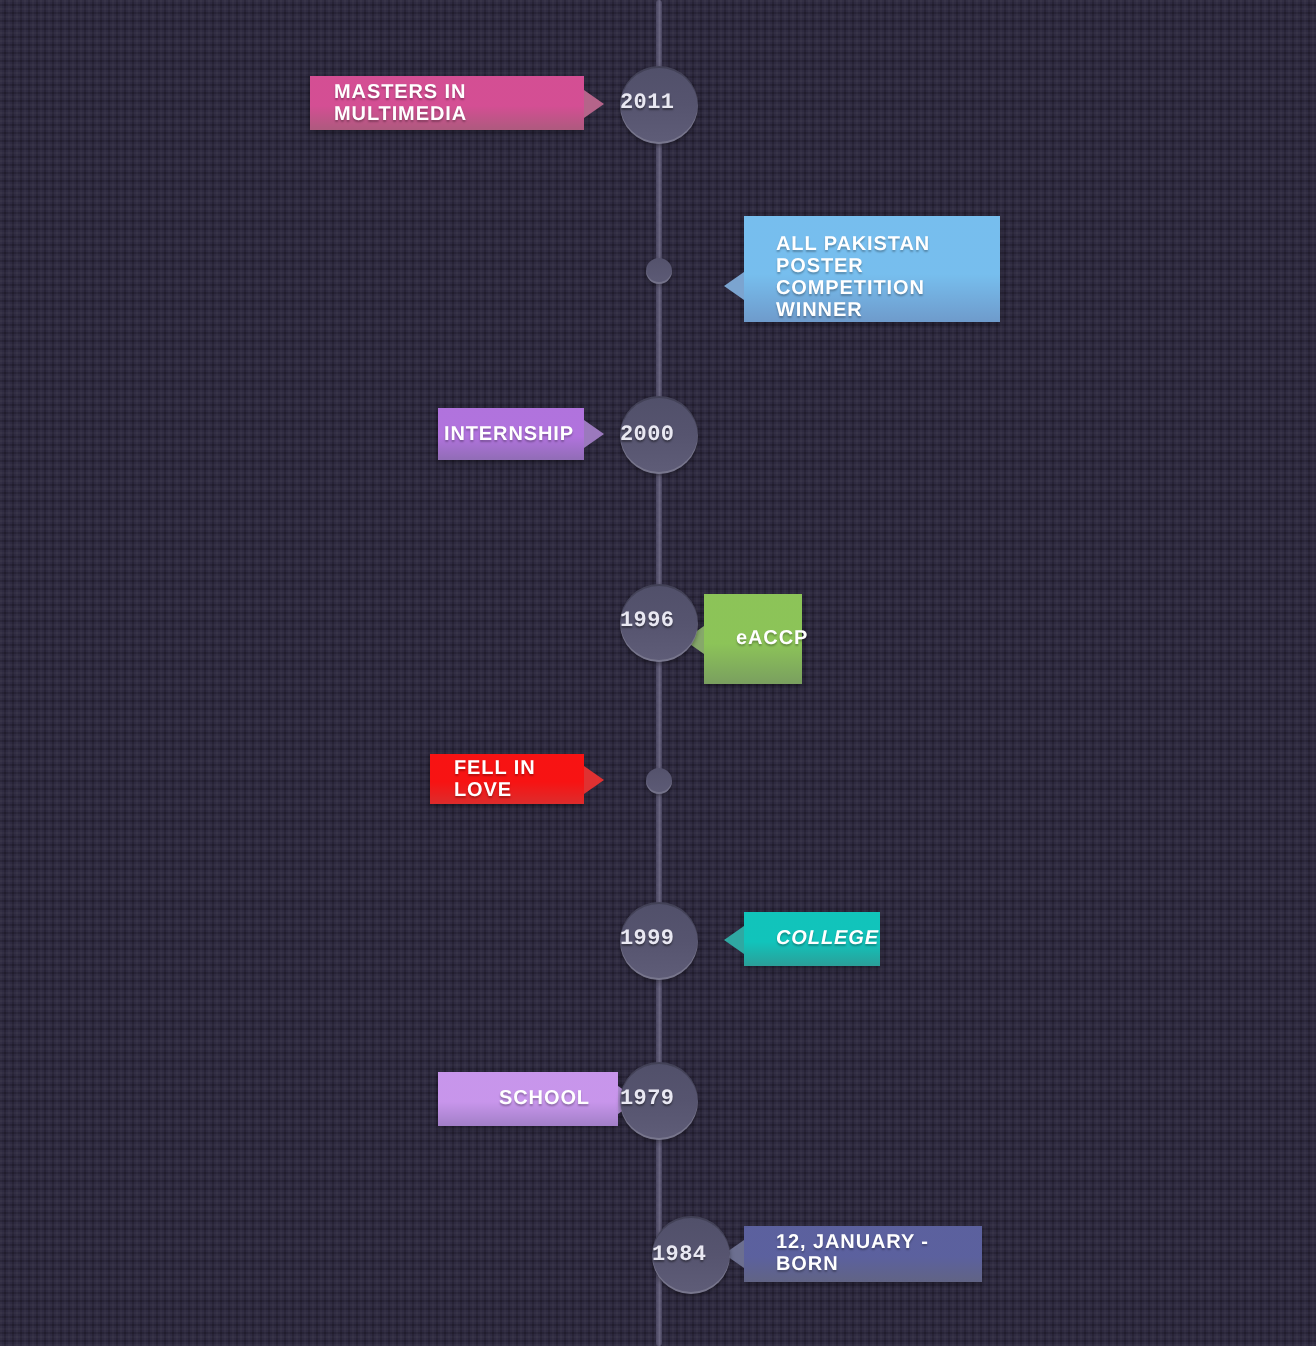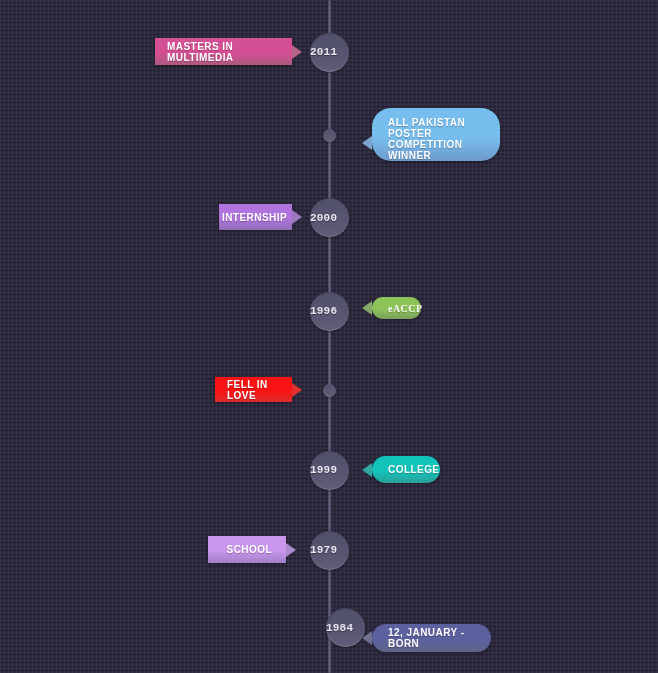--- a/index.html
+++ b/index.html
@@ -115,21 +115,20 @@
   .chip.left::after {
     right: -10px;
     top: 50%;
     transform: translateY(-50%);
   }
 
   
   .chip.right {
     justify-content: flex-start;
     padding: 0 14px 0 16px;
-    border-radius: 19px;
   }
   .chip.right::after {
     left: -10px;
     top: 50%;
     transform: translateY(-50%);
   }
 
   
   .chip.multiline {
     align-items: flex-start;
@@ -162,40 +161,40 @@
       </div>
       <div class="year-node" data-name="timeline-year-node" style="top: 198px;">
         <span class="year-label" data-name="timeline-year-label">2000</span>
       </div>
       <div class="chip left" data-name="timeline-label-internship" style="left: 219px; top: 204px; width: 73px; height: 26px; background: linear-gradient(rgb(155, 121, 189) 0%, rgb(155, 121, 189) 55%, rgba(0, 0, 0, 0.1) 100%), rgb(155, 121, 189); background-blend-mode: overlay, normal; justify-content: center;">
         <span class="chip-text" data-name="timeline-label-text">INTERNSHIP</span>
       </div>
       <div class="year-node" data-name="timeline-year-node" style="top: 291.5px;">
         <span class="year-label" data-name="timeline-year-label">1996</span>
       </div>
-      <div class="chip right" data-name="timeline-label-eaccp" style="left: 372px; top: 297px; width: 49px; height: 22px; background: linear-gradient(rgb(134, 168, 106) 0%, rgb(134, 168, 106) 55%, rgba(0, 0, 0, 0.1) 100%), rgb(134, 168, 106); background-blend-mode: overlay, normal; font-family: Liberation Serif, serif;">
+      <div class="chip right" data-name="timeline-label-eaccp" style="left: 352px; top: 297px; width: 49px; height: 45px; background: linear-gradient(rgb(134, 168, 106) 0%, rgb(134, 168, 106) 55%, rgba(0, 0, 0, 0.1) 100%), rgb(134, 168, 106); background-blend-mode: overlay, normal;">
         <span class="chip-text" data-name="timeline-label-text">eACCP</span>
       </div>
       <div class="dot-node" data-name="timeline-dot-node" style="top: 384px;"></div>
       <div class="chip left" data-name="timeline-label-fell-in-love" style="left: 215px; top: 377px; width: 77px; height: 25px; background: linear-gradient(rgb(224, 49, 49) 0%, rgb(224, 49, 49) 55%, rgba(0, 0, 0, 0.1) 100%), rgb(224, 49, 49); background-blend-mode: overlay, normal;">
         <span class="chip-text" data-name="timeline-label-text">FELL IN LOVE</span>
       </div>
       <div class="year-node" data-name="timeline-year-node" style="top: 450.5px;">
         <span class="year-label" data-name="timeline-year-label">1999</span>
       </div>
-      <div class="chip right" data-name="timeline-label-college" style="left: 372px; top: 456px; width: 68px; height: 27px; background: linear-gradient(rgb(47, 168, 162) 0%, rgb(47, 168, 162) 55%, rgba(0, 0, 0, 0.1) 100%), rgb(47, 168, 162); background-blend-mode: overlay, normal;">
+      <div class="chip right" data-name="timeline-label-college" style="left: 372px; top: 456px; width: 68px; height: 27px; background: linear-gradient(rgb(47, 168, 162) 0%, rgb(47, 168, 162) 55%, rgba(0, 0, 0, 0.1) 100%), rgb(47, 168, 162); background-blend-mode: overlay, normal; font-style: italic;">
         <span class="chip-text" data-name="timeline-label-text">COLLEGE</span>
       </div>
       <div class="year-node" data-name="timeline-year-node" style="top: 530.5px;">
         <span class="year-label" data-name="timeline-year-label">1979</span>
       </div>
-      <div class="chip left" data-name="timeline-label-school" style="left: 208px; top: 536px; width: 78px; height: 27px; background: linear-gradient(rgb(171, 139, 205) 0%, rgb(171, 139, 205) 55%, rgba(0, 0, 0, 0.1) 100%), rgb(171, 139, 205); background-blend-mode: overlay, normal;">
+      <div class="chip left" data-name="timeline-label-school" style="left: 219px; top: 536px; width: 90px; height: 27px; background: linear-gradient(rgb(171, 139, 205) 0%, rgb(171, 139, 205) 55%, rgba(0, 0, 0, 0.1) 100%), rgb(171, 139, 205); background-blend-mode: overlay, normal;">
         <span class="chip-text" data-name="timeline-label-text">SCHOOL</span>
       </div>
       <div class="year-node" data-name="timeline-year-node" style="top: 608px; margin-left: 16px;">
         <span class="year-label" data-name="timeline-year-label">1984</span>
       </div>
-      <div class="chip right" data-name="timeline-label-born" style="left: 372px; top: 613px; width: 119px; height: 28px; background: linear-gradient(rgb(108, 111, 144) 0%, rgb(108, 111, 144) 55%, rgba(0, 0, 0, 0.1) 100%), rgb(108, 111, 144); background-blend-mode: overlay, normal; margin-top: 11px;">
+      <div class="chip right" data-name="timeline-label-born" style="left: 372px; top: 613px; width: 119px; height: 28px; background: linear-gradient(rgb(108, 111, 144) 0%, rgb(108, 111, 144) 55%, rgba(0, 0, 0, 0.1) 100%), rgb(108, 111, 144); background-blend-mode: overlay, normal;">
         <span class="chip-text" data-name="timeline-label-text">12, JANUARY - BORN</span>
       </div>
     </div>
 
 </div>
 
 </body></html>

